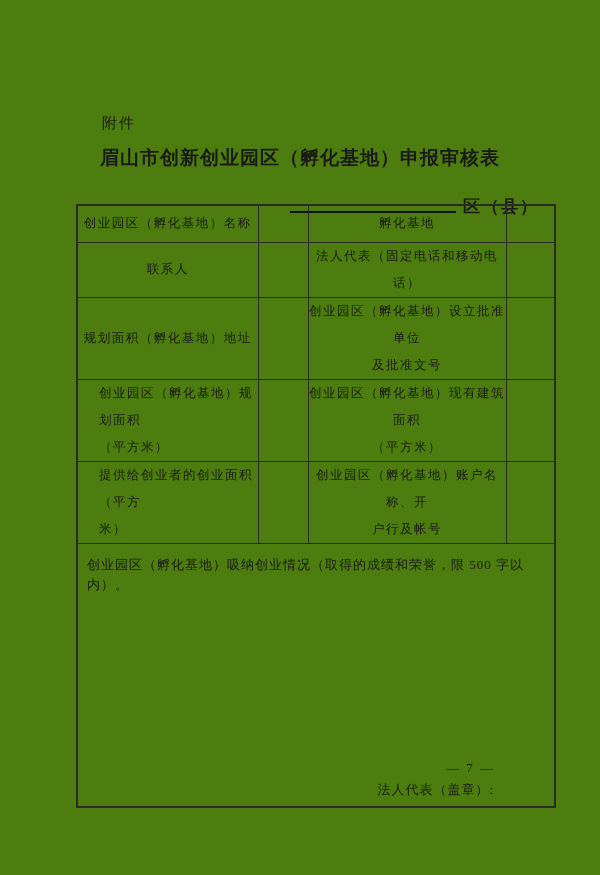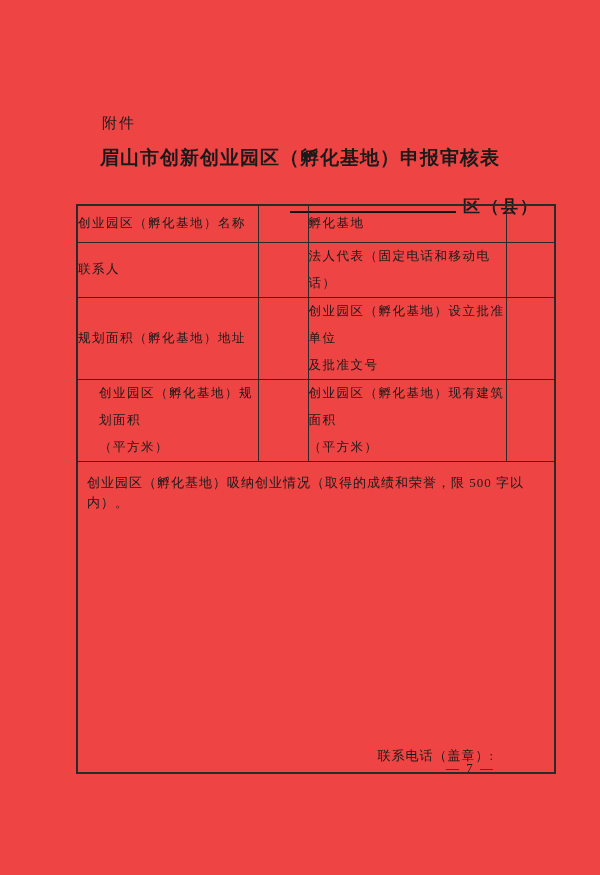--- a/index.html
+++ b/index.html
@@ -1,20 +1,20 @@
 <!DOCTYPE html>
 <html><head>
 <meta charset="utf-8">
 <style>
   * { margin:0; padding:0; box-sizing:border-box; }
   html,body { background:#e8e8e8; }
   body { font-family:"Liberation Serif", serif; color:#1a1a1a; }
   .page {
     position:relative; width:600px; height:875px;
-    background:#ef4444; margin:0 auto; overflow:hidden;
+    background:#4d7c0f; margin:0 auto; overflow:hidden;
   }
   .attachment {
     position:absolute; left:102px; top:114px;
     font-size:15px; letter-spacing:2px;
   }
   .title {
     position:absolute; left:0; right:0; top:145px;
     text-align:center; padding-left:0;
     font-family:"Liberation Sans", sans-serif;
     font-weight:bold; font-size:19px; letter-spacing:1px;
@@ -37,21 +37,21 @@
     border-collapse:collapse;
     border:2px solid #2a2a2a;
   }
   .form-table td {
     border:1px solid #2a2a2a;
     font-size:12.5px; letter-spacing:1.5px;
     vertical-align:middle;
     line-height:27px;
     white-space:pre-line;
   }
-  .form-table td.center { }
+  .form-table td.center { text-align:center; }
   .form-table td.left   { text-align:left; padding-left:21px; padding-right:4px; }
   .form-table td.big-cell {
     vertical-align:top; position:relative;
     white-space:normal; text-align:left;
   }
   .situation-text {
     padding:11px 10px 0 9px;
     font-size:13px; letter-spacing:1px; line-height:20px;
   }
   .declare-unit {
@@ -105,24 +105,32 @@
         <td></td>
       </tr>
       <tr style="height:57px">
         <td class="left">创业园区（孵化基地）规划面积
 （平方米）</td>
         <td></td>
         <td class="center">创业园区（孵化基地）现有建筑面积
 （平方米）</td>
         <td></td>
       </tr>
-      <tr style="height:312px">
+      <tr style="height:58px">
+        <td class="left">提供给创业者的创业面积（平方
+米）</td>
+        <td></td>
+        <td class="center">创业园区（孵化基地）账户名称、开
+户行及帐号</td>
+        <td></td>
+      </tr>
+      <tr style="height:264px">
         <td class="big-cell" colspan="4">
           <div class="situation-text">创业园区（孵化基地）吸纳创业情况（取得的成绩和荣誉，限 500 字以内）。</div>
-          <div class="declare-unit">联系电话（盖章）:</div>
+          <div class="declare-unit">法人代表（盖章）:</div>
         </td>
       </tr>
     </tbody>
   </table>
 
   <div class="page-number">— 7 —</div>
 
 </div>
 
 </body></html>

